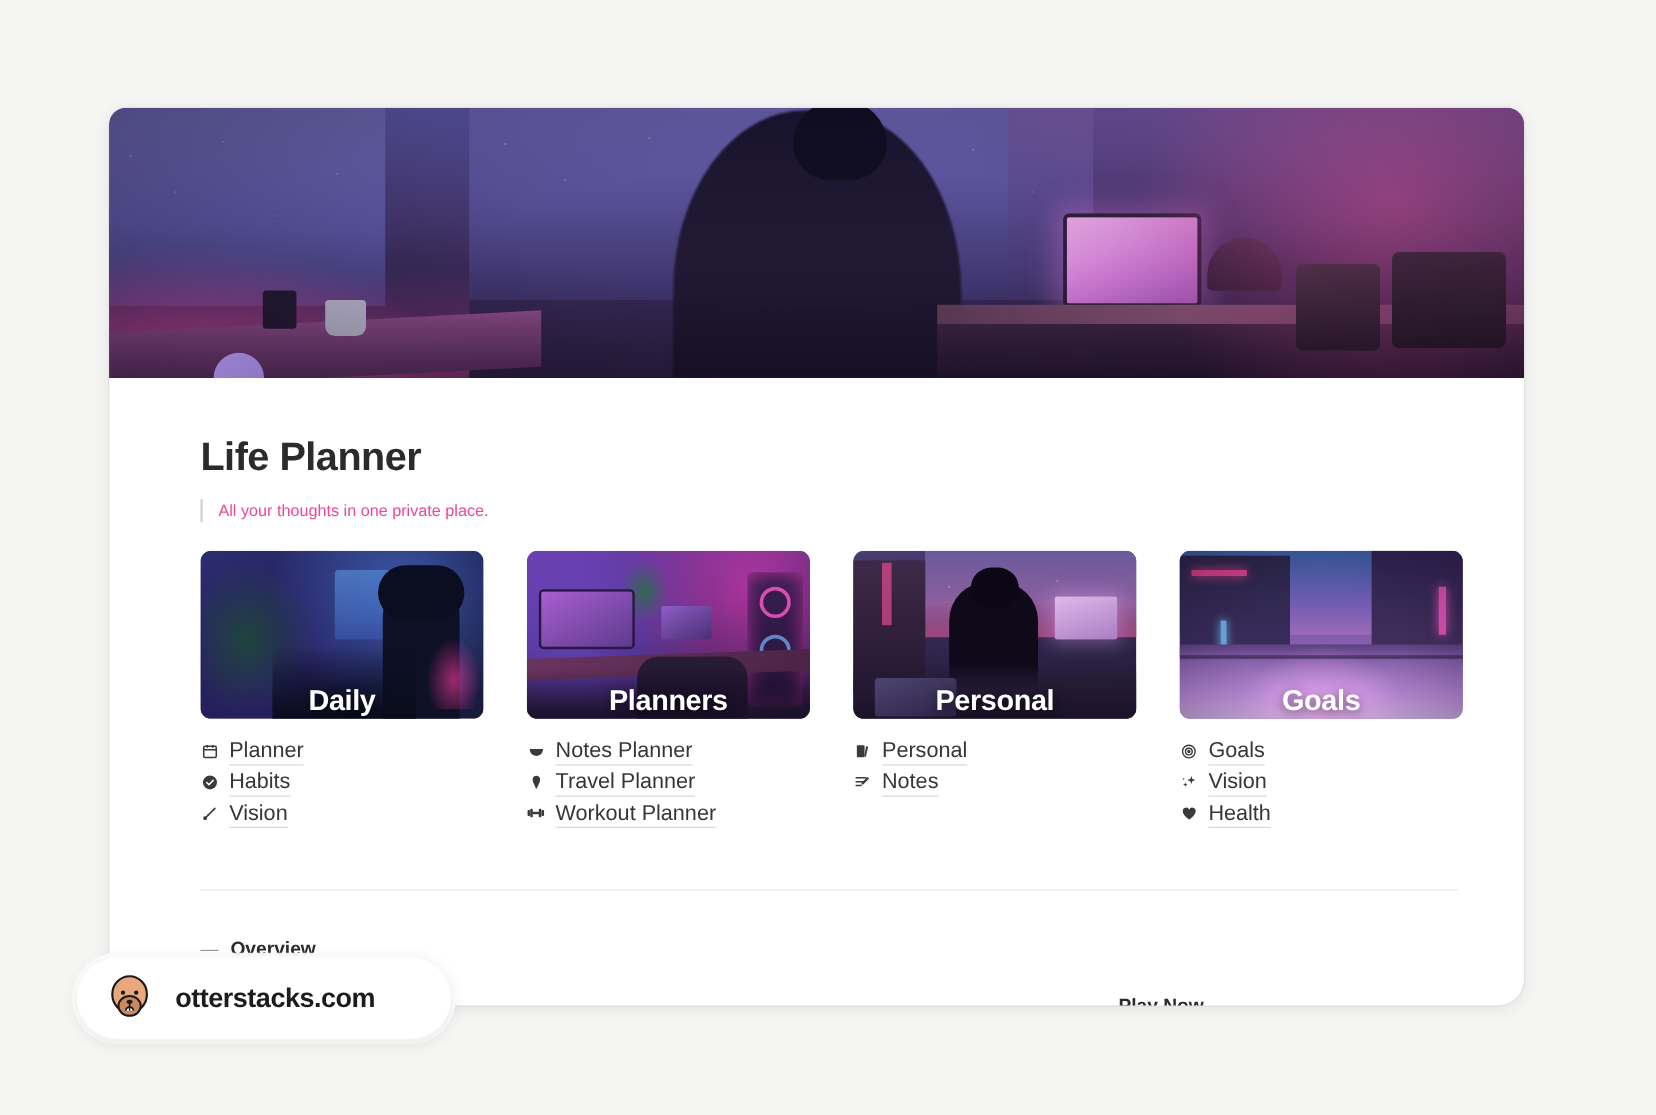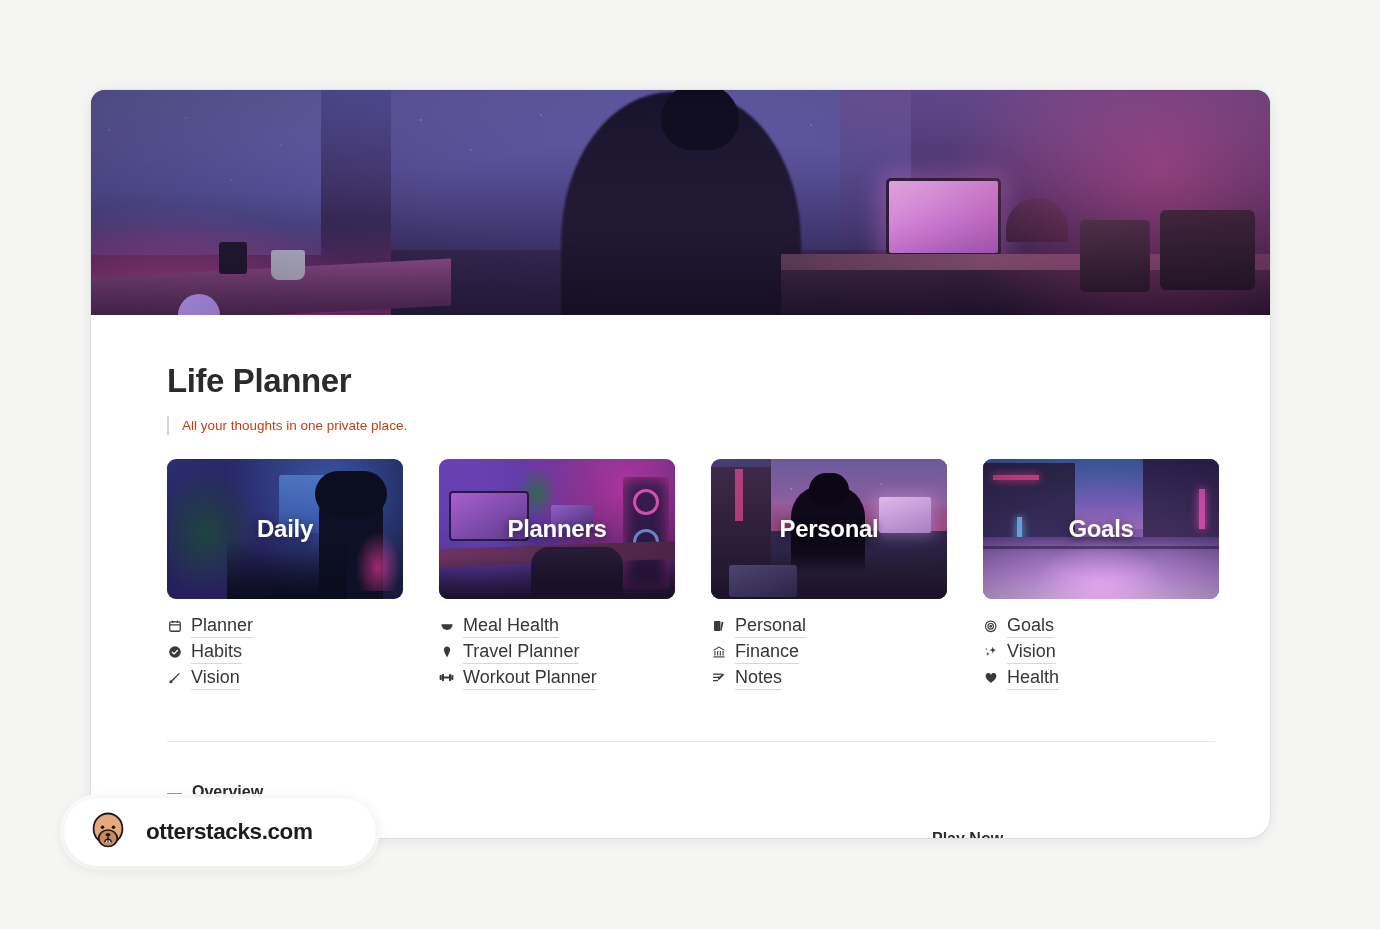--- a/index.html
+++ b/index.html
@@ -147,32 +147,32 @@
   .body-wrap { padding: 0 76px; position: relative; }
   .title {
     font-size: 33px; font-weight: bold; color: #2b2b2b;
     letter-spacing: -0.4px; margin-top: 47px;
   }
   .quote {
     display: flex; align-items: center; gap: 13px;
     margin-top: 16px; margin-bottom: 24px;
   }
   .quote-bar { width: 2px; height: 19px; background: #d4d4d4; }
-  .quote-text { font-size: 13.5px; color: #c2410c; }
+  .quote-text { font-size: 13.5px; color: #ec4899; }
 
   
   .sections { display: flex; gap: 36px; }
   .section { width: 236px; }
 
   .thumb {
     position: relative;
     width: 236px; height: 140px;
     border-radius: 9px;
     overflow: hidden;
-    display: flex; align-items: center; justify-content: center;
+    display: flex; align-items: flex-end; justify-content: center;
   }
   .thumb-label {
     position: relative; z-index: 3;
     color: #fff; font-size: 24px; font-weight: bold;
     letter-spacing: -0.3px;
     text-shadow: 0 2px 9px rgba(0,0,0,.55);
   }
   .thumb-art { position: absolute; inset: 0; }
   .tl { position: absolute; }
 
@@ -412,21 +412,21 @@
           </div>
           <span class="thumb-label">Planners</span>
         </div>
         <div class="links">
           <div class="link-row">
             <span class="link-icon">
               <svg width="14" height="14" viewBox="0 0 24 24" fill="currentColor">
                   <path d="M2.5 9h19c0 5.6-4.3 9.8-9.5 9.8S2.5 14.6 2.5 9z"></path>
                 </svg>
             </span>
-            <span class="link-text">Meal Health</span>
+            <span class="link-text">Notes Planner</span>
           </div>
           <div class="link-row">
             <span class="link-icon">
               <svg width="14" height="14" viewBox="0 0 24 24" fill="currentColor">
                   <path d="M12 2.5c-3 0-5.4 2.4-5.4 5.4 0 3.9 5.4 13.6 5.4 13.6s5.4-9.7 5.4-13.6c0-3-2.4-5.4-5.4-5.4z"></path>
                 </svg>
             </span>
             <span class="link-text">Travel Planner</span>
           </div>
           <div class="link-row">
@@ -462,30 +462,20 @@
         </div>
         <div class="links">
           <div class="link-row">
             <span class="link-icon">
               <svg width="14" height="14" viewBox="0 0 24 24" fill="currentColor">
                   <rect x="3.5" y="3.5" width="11" height="17" rx="1.4"></rect>
                   <path d="M16.5 4.8l3.2.8-3.4 14.6-2-0.5z"></path>
                 </svg>
             </span>
             <span class="link-text">Personal</span>
-          </div>
-          <div class="link-row">
-            <span class="link-icon">
-              <svg width="14" height="14" viewBox="0 0 24 24" fill="none" stroke="currentColor" stroke-width="1.9">
-                  <path d="M2.6 9.2L12 3.6l9.4 5.6"></path>
-                  <path d="M5 10.4v7.6M9.7 10.4v7.6M14.3 10.4v7.6M19 10.4v7.6"></path>
-                  <path d="M2.6 20.4h18.8"></path>
-                </svg>
-            </span>
-            <span class="link-text">Finance</span>
           </div>
           <div class="link-row">
             <span class="link-icon">
               <svg width="14" height="14" viewBox="0 0 24 24" fill="none" stroke="currentColor" stroke-width="2.1" stroke-linecap="round">
                   <path d="M2.5 5.5h14M2.5 11h11M2.5 16.5h7"></path>
                   <path d="M21 6.5l-8 8-3.2.9.9-3.2 8-8z" fill="currentColor" stroke="none"></path>
                 </svg>
             </span>
             <span class="link-text">Notes</span>
           </div>

